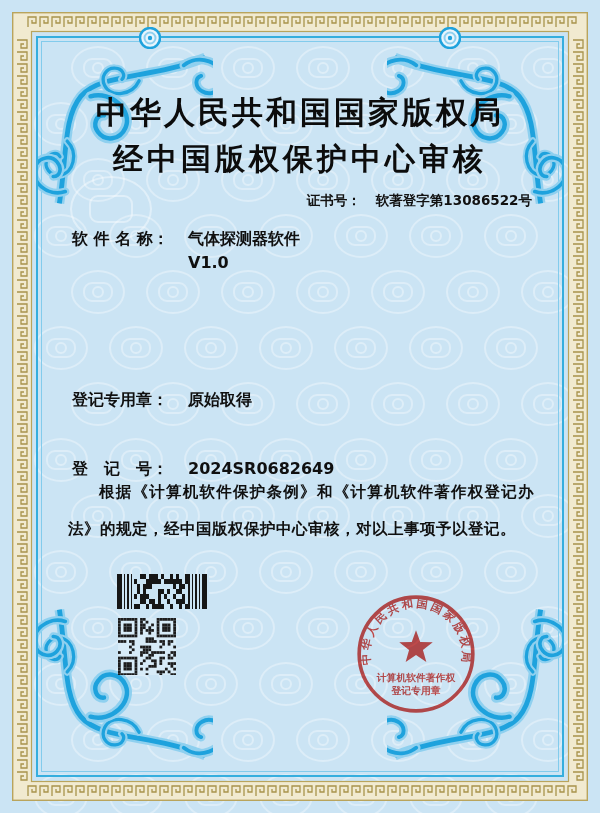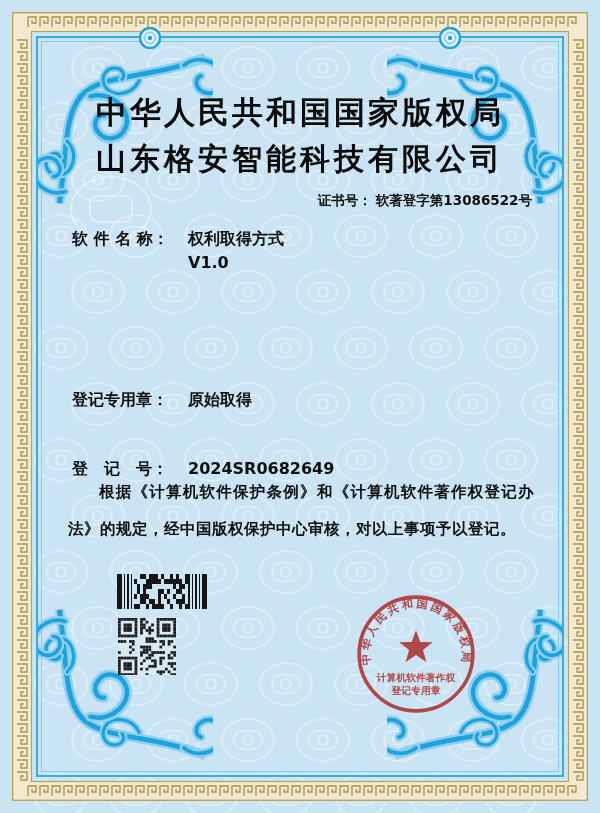--- a/index.html
+++ b/index.html
@@ -21,21 +21,21 @@
   .c-tr{right:38px;top:38px;transform:scaleX(-1);}
   .c-bl{left:38px;bottom:38px;transform:scaleY(-1);}
   .c-br{right:38px;bottom:38px;transform:scale(-1,-1);}
   .medallion{position:absolute;top:27px;z-index:4;}
   
   .title1{position:absolute;left:0;right:0;top:92px;text-align:center;font-size:31px;font-weight:800;
     color:#0c0c0c;letter-spacing:3px;z-index:5;}
   .title2{position:absolute;left:0;right:0;top:139px;text-align:center;font-size:30px;font-weight:800;
     color:#0c0c0c;letter-spacing:4px;z-index:5;}
   .certno{position:absolute;right:68px;top:192px;font-size:13.5px;font-weight:700;color:#111;z-index:5;}
-  .certno .cl{margin-right:4px;}
+  .certno .cl{margin-right:15px;}
   .field{position:absolute;left:72px;font-size:16px;font-weight:700;color:#101010;z-index:5;white-space:nowrap;}
   .flabel{display:inline-block;width:116px;}
   .fvalue{display:inline-block;}
   .ver{position:absolute;left:188px;top:253px;font-size:16px;font-weight:700;color:#101010;z-index:5;}
   .statement{position:absolute;left:68px;right:66px;top:474px;font-size:15.5px;font-weight:700;color:#101010;
     line-height:37px;text-indent:2em;text-align:justify;letter-spacing:0.5px;z-index:5;}
   .date{position:absolute;left:362px;top:706px;font-size:16.5px;font-weight:800;color:#0c0c0c;z-index:7;}
   
   .barcode{position:absolute;left:117px;top:574px;z-index:5;}
   .qrcode{position:absolute;left:118px;top:618px;z-index:5;}
@@ -723,28 +723,28 @@
     </svg>
 
   <svg class="medallion" style="left:139px" width="22" height="22">
       <use href="#medal"></use>
     </svg>
   <svg class="medallion" style="left:439px" width="22" height="22">
       <use href="#medal"></use>
     </svg>
 
   <div class="title1">中华人民共和国国家版权局</div>
-  <div class="title2">山东格安智能科技有限公司</div>
+  <div class="title2">经中国版权保护中心审核</div>
 
   <div class="certno">
     <span class="cl">证书号：</span><span>软著登字第13086522号</span>
   </div>
 
   <div class="field" style="top:229px">
-    <span class="flabel">软 件 名 称：</span><span class="fvalue">权利取得方式</span>
+    <span class="flabel">软 件 名 称：</span><span class="fvalue">气体探测器软件</span>
   </div>
   <div class="ver">V1.0</div>
 
 
   <div class="field" style="top:390px">
     <span class="flabel">登记专用章：</span><span class="fvalue">原始取得</span>
   </div>
 
 
   <div class="field" style="top:459px">

